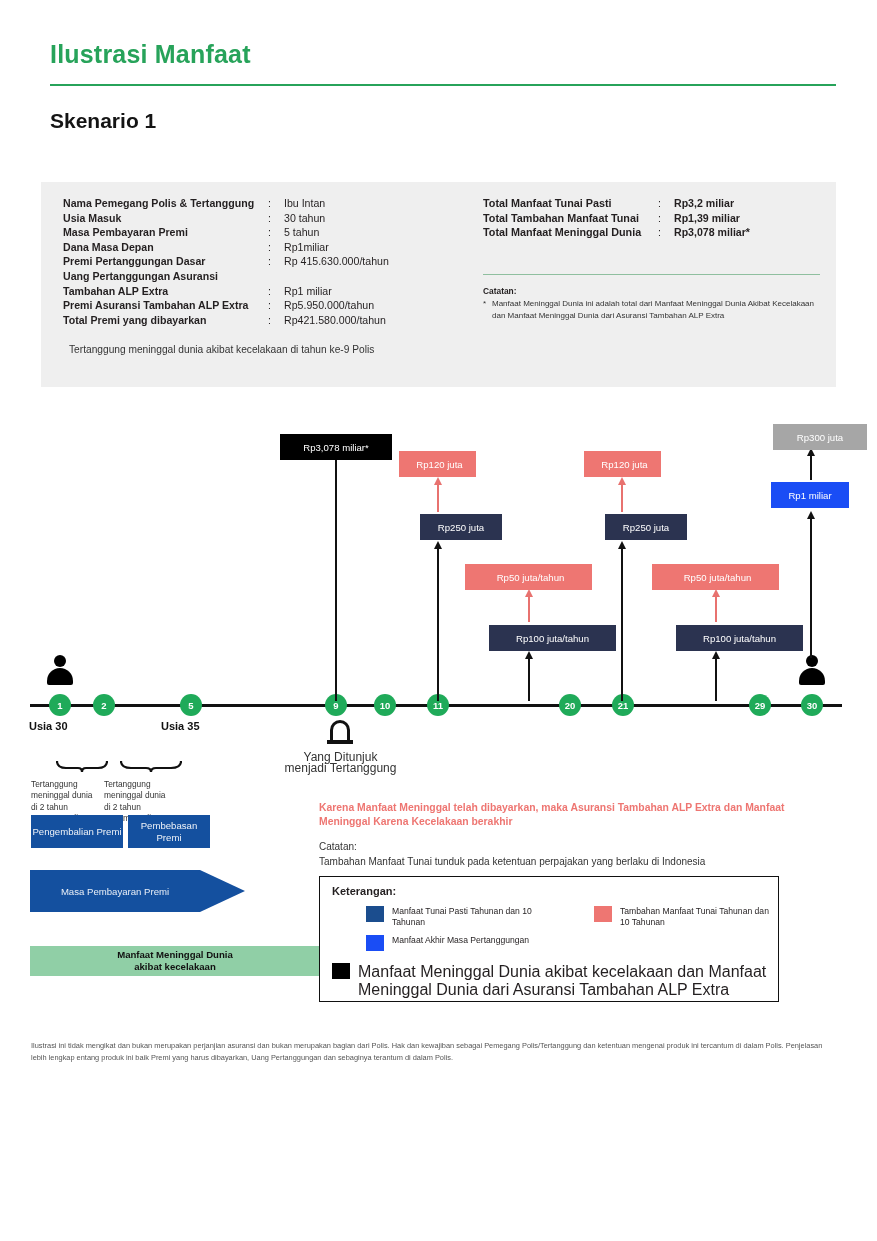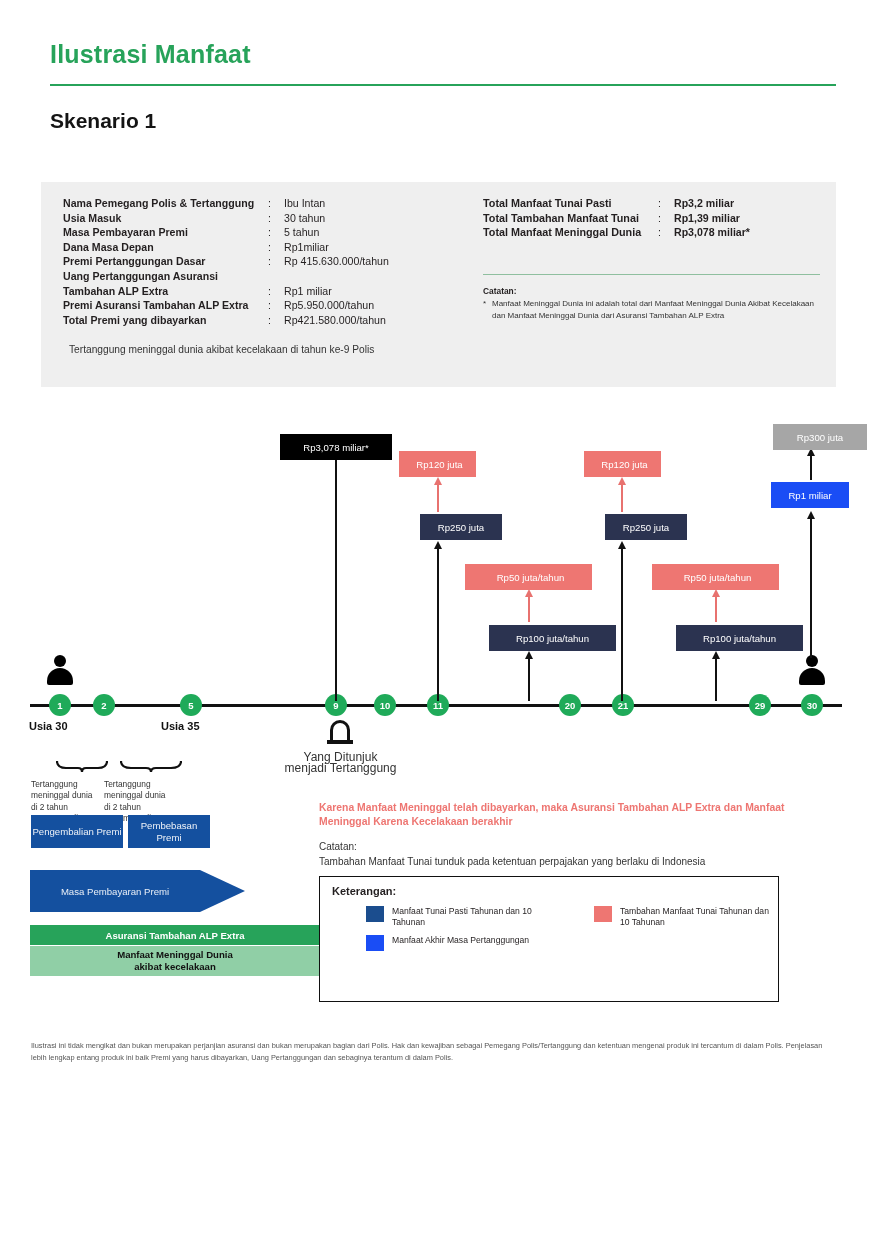--- a/index.html
+++ b/index.html
@@ -262,21 +262,20 @@
 
   <div class="bluebox" style="left:31px;top:815px;width:92px">Pengembalian Premi</div>
   <div class="bluebox" style="left:128px;top:815px;width:82px">Pembebasan Premi</div>
 
   <div class="arrowbar">
     <div class="bar"></div>
     <div class="tip"></div>
     <div class="lab">Masa Pembayaran Premi</div>
   </div>
 
-  <div class="greenbar g1">Asuransi Tambahan ALP Extra</div>
   <div class="greenbar g2">Manfaat Meninggal Dunia<br>akibat kecelakaan</div>
 
   <div class="warn">Karena Manfaat Meninggal telah dibayarkan, maka Asuransi Tambahan ALP Extra dan Manfaat Meninggal Karena Kecelakaan berakhir</div>
   <div class="cat-h">Catatan:</div>
   <div class="cat-b">Tambahan Manfaat Tunai tunduk pada ketentuan perpajakan yang berlaku di Indonesia</div>
 
   <div class="legend">
     <h4>Keterangan:</h4>
     <div class="lg-col lg-l">
       <div class="lg-item">
@@ -287,16 +286,20 @@
           <div class="sw blue"></div>
           <span>Manfaat Akhir Masa Pertanggungan</span>
         </div>
     </div>
     <div class="lg-col lg-r">
       <div class="lg-item">
           <div class="sw red"></div>
           <span>Tambahan Manfaat Tunai Tahunan dan 10 Tahunan</span>
         </div>
     </div>
+    <div class="lg-full">
+      <div class="sw black"></div>
+      <span>Manfaat Meninggal Dunia akibat kecelakaan dan Manfaat Meninggal Dunia dari Asuransi Tambahan ALP Extra</span>
+    </div>
   </div>
 
   <div class="disclaimer">Ilustrasi ini tidak mengikat dan bukan merupakan perjanjian asuransi dan bukan merupakan bagian dari Polis. Hak dan kewajiban sebagai Pemegang Polis/Tertanggung dan ketentuan mengenai produk ini tercantum di dalam Polis. Penjelasan lebih lengkap entang produk ini baik Premi yang harus dibayarkan, Uang Pertanggungan dan sebaginya terantum di dalam Polis.</div>
 </div>
 
 </body></html>

